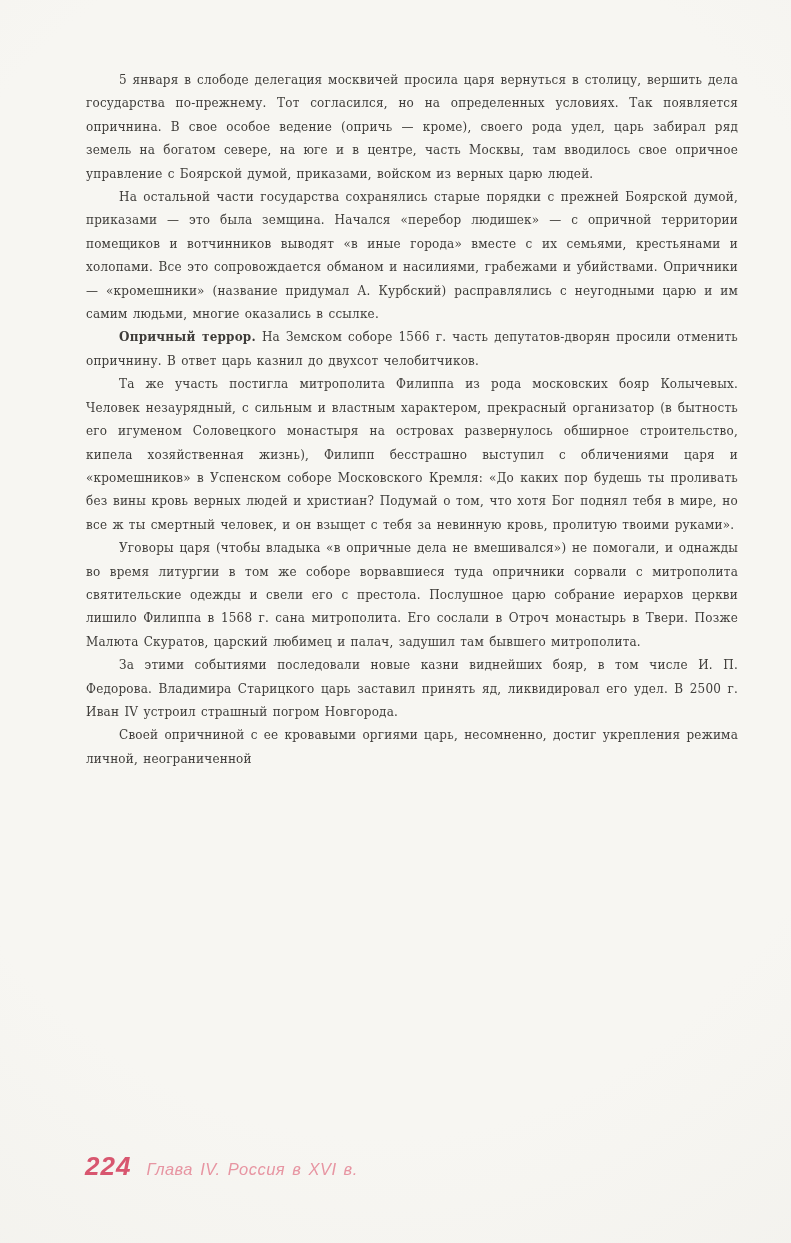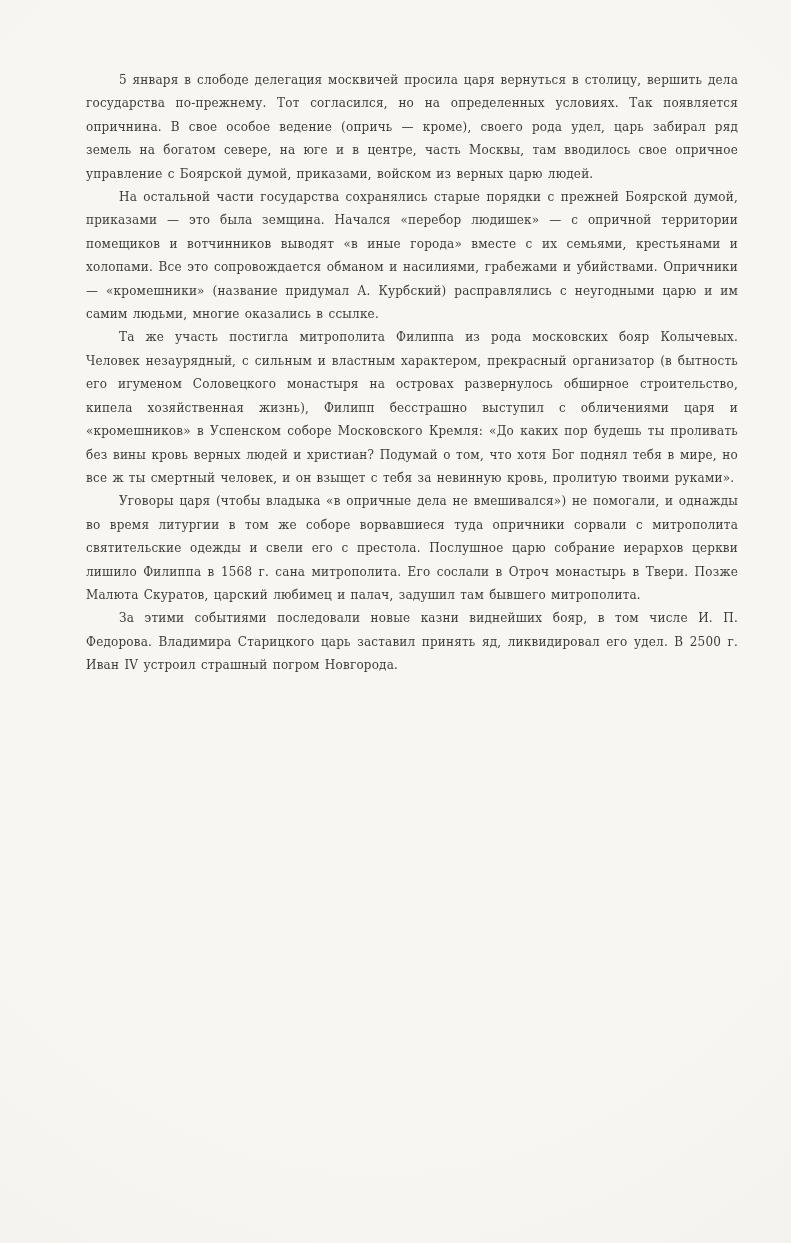--- a/index.html
+++ b/index.html
@@ -52,24 +52,30 @@
 <body>
 
 <div class="page">
 
   <div class="text-block">
 
     <p><span>5 января в слободе делегация москвичей просила царя вернуться в столицу, вершить дела государства по-прежнему. Тот согласился, но на определенных условиях. Так появляется опричнина. В свое особое ведение (опричь — кроме), своего рода удел, царь забирал ряд земель на богатом севере, на юге и в центре, часть Москвы, там вводилось свое опричное управление с Боярской думой, приказами, войском из верных царю людей.</span></p>
 
     <p><span>На остальной части государства сохранялись старые порядки с прежней Боярской думой, приказами — это была земщина. Начался «перебор людишек» — с опричной территории помещиков и вотчинников выводят «в иные города» вместе с их семьями, крестьянами и холопами. Все это сопровождается обманом и насилиями, грабежами и убийствами. Опричники — «кромешники» (название придумал А. Курбский) расправлялись с неугодными царю и им самим людьми, многие оказались в ссылке.</span></p>
 
+    <p><span class="b">Опричный террор.</span><span> На Земском соборе 1566 г. часть депутатов-дворян просили отменить опричнину. В ответ царь казнил до двухсот челобитчиков.</span></p>
 
     <p><span>Та же участь постигла митрополита </span><span class="i">Филиппа</span><span> из рода московских бояр </span><span class="i">Колычевых</span><span>. Человек незаурядный, с сильным и властным характером, прекрасный организатор (в бытность его игуменом Соловецкого монастыря на островах развернулось обширное строительство, кипела хозяйственная жизнь), Филипп бесстрашно выступил с обличениями царя и «кромешников» в Успенском соборе Московского Кремля: «До каких пор будешь ты проливать без вины кровь верных людей и христиан? Подумай о том, что хотя Бог поднял тебя в мире, но все ж ты смертный человек, и он взыщет с тебя за невинную кровь, пролитую твоими руками».</span></p>
 
     <p><span>Уговоры царя (чтобы владыка «в опричные дела не вмешивался») не помогали, и однажды во время литургии в том же соборе ворвавшиеся туда опричники сорвали с митрополита святительские одежды и свели его с престола. Послушное царю собрание иерархов церкви лишило Филиппа в 1568 г. сана митрополита. Его сослали в Отроч монастырь в Твери. Позже </span><span class="i">Малюта Скуратов</span><span>, царский любимец и палач, задушил там бывшего митрополита.</span></p>
 
     <p><span>За этими событиями последовали новые казни виднейших бояр, в том числе И. П. Федорова. Владимира Старицкого царь заставил принять яд, ликвидировал его удел. В 2500 г. Иван IV устроил страшный погром Новгорода.</span></p>
 
+    <p><span>Своей опричниной с ее кровавыми оргиями царь, несомненно, достиг укрепления режима личной, неограниченной</span></p>
 
   </div>
 
+  <div class="footer">
+    <span class="pagenum">224</span>
+    <span class="chapter">Глава IV. Россия в XVI в.</span>
+  </div>
 
 </div>
 
 </body></html>

